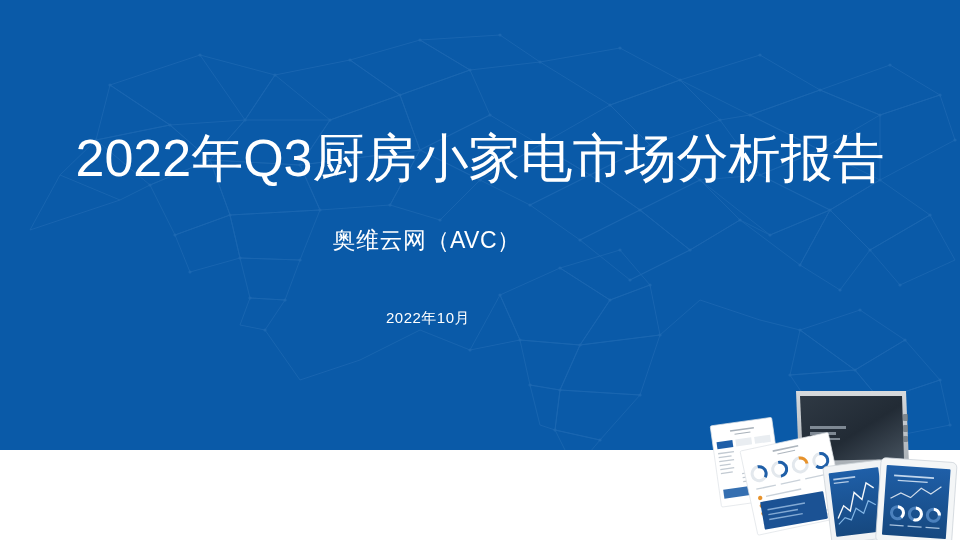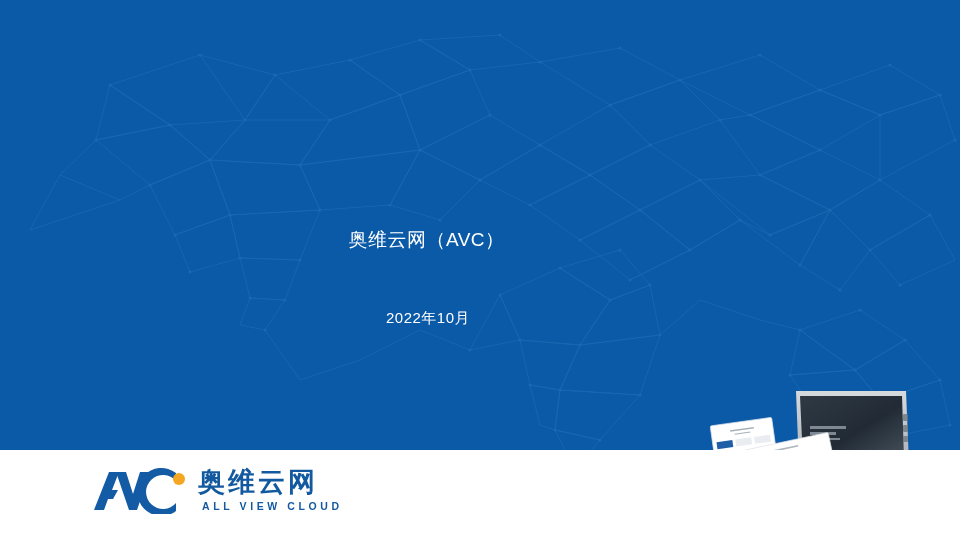--- a/index.html
+++ b/index.html
@@ -54,21 +54,21 @@
     font-weight: 400;
     color: #ffffff;
     letter-spacing: 0px;
     white-space: nowrap;
   }
   .sub-title {
     position: absolute;
     left: 0;
     top: 225px;
     width: 853px;
-    font-size: 19px;
+    font-size: 23px;
     line-height: 30px;
     font-weight: 400;
     color: #ffffff;
     letter-spacing: 0.5px;
   }
   .date-line {
     position: absolute;
     left: 0;
     top: 308px;
     width: 856px;
@@ -290,20 +290,21 @@
         <circle cx="855" cy="370" r="1.6"></circle>
           <circle cx="790" cy="375" r="1.6"></circle>
         <circle cx="940" cy="380" r="1.6"></circle>
           <circle cx="880" cy="400" r="1.6"></circle>
         <circle cx="820" cy="420" r="1.6"></circle>
           <circle cx="950" cy="425" r="1.6"></circle>
       </g>
     </svg>
 
     <div class="title-wrap">
+      <div class="main-title">2022年Q3厨房小家电市场分析报告</div>
       <div class="sub-title">奥维云网（AVC）</div>
       <div class="date-line">2022年10月</div>
     </div>
   </div>
 
   <div class="collage">
     <svg viewBox="0 0 272 152" width="272" height="152" xmlns="http://www.w3.org/2000/svg">
       <defs>
         <linearGradient id="scr" x1="0" y1="0" x2="1" y2="1">
           <stop offset="0%" stop-color="#2f3944"></stop>
@@ -443,32 +444,14 @@
         </g>
         <g fill="#b8d0e9" opacity="0.9">
           <rect x="203" y="138" width="14" height="1.2"></rect>
           <rect x="221" y="138" width="14" height="1.2"></rect>
           <rect x="239" y="138" width="14" height="1.2"></rect>
         </g>
       </g>
     </svg>
   </div>
 
-  <div class="footer">
-    <div class="logo">
-
-      <svg class="logo-mark" width="100" height="46" viewBox="0 0 100 46" xmlns="http://www.w3.org/2000/svg">
-
-        <path d="M2 42 L17 4 L27 4 L20 22 L26 22 L21 31 L16 31 L12 42 Z" fill="#135ba4"></path>
-
-        <path d="M24 4 L34 4 L41 26 L48 4 L58 4 L45 42 L37 42 Z" fill="#135ba4"></path>
-
-        <path d="M84 13 A17 17 0 1 0 84 35 L84 43 A24 24 0 1 1 84 5 Z" fill="#135ba4"></path>
-
-        <circle cx="87" cy="11" r="6" fill="#f5a623"></circle>
-      </svg>
-
-      <div class="logo-cn">奥维云网</div>
-      <div class="logo-en">ALL VIEW CLOUD</div>
-    </div>
-  </div>
 
 </div>
 
 </body></html>

